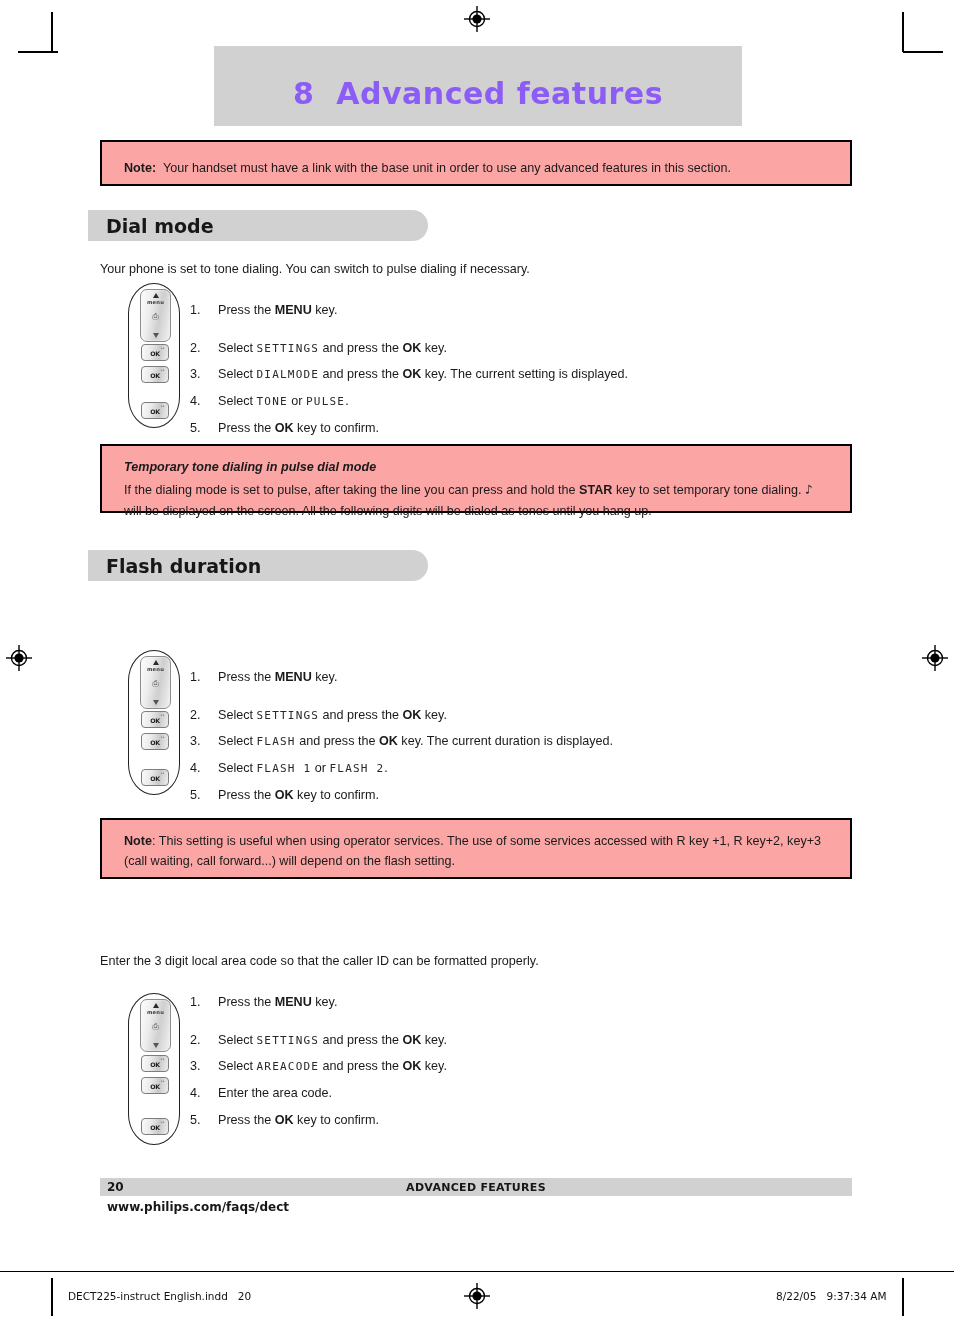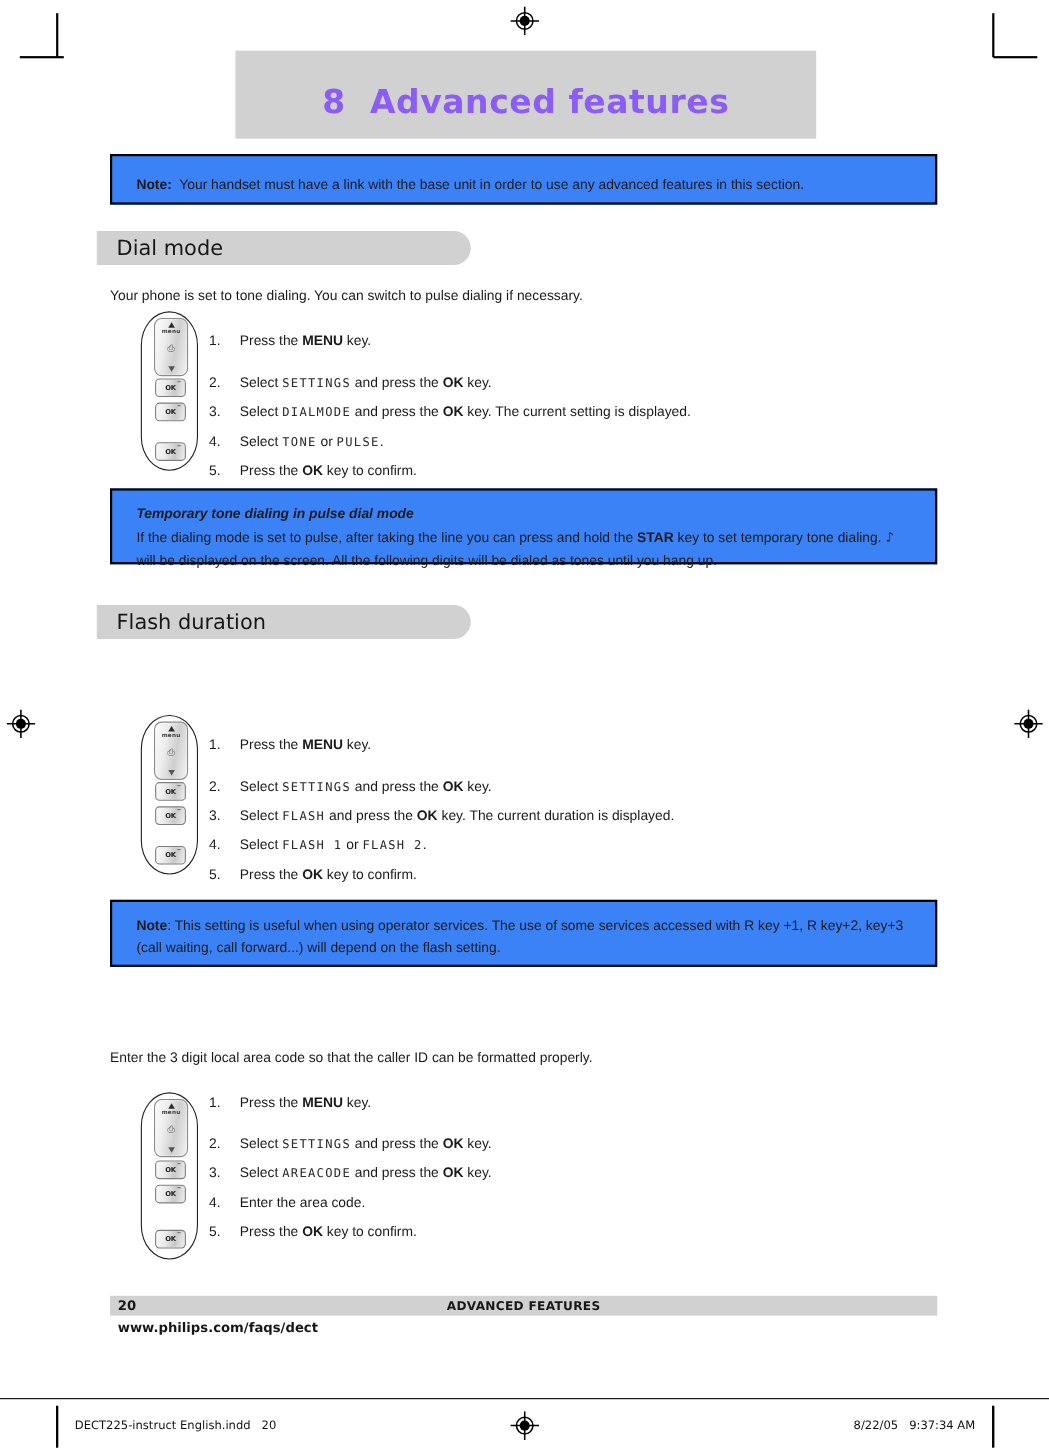--- a/index.html
+++ b/index.html
@@ -28,38 +28,38 @@
     text-align:center;
     font-family:"DejaVu Sans", sans-serif;
     font-weight:bold;font-size:30px;letter-spacing:.5px;color:#8b5cf6;
     white-space:pre;
   }
   .chapter-num{margin-right:22px;}
 
   
   .notebox{
     position:absolute;left:100px;width:752px;
-    border:2.5px solid #000;background:#3b82f6;
+    border:2.5px solid #000;background:#fca5a5;
     box-sizing:border-box;
     padding:12px 22px 4px 22px;
   }
   .notebox p{margin:0;font-size:12.6px;line-height:1.62;}
   .notebox .b{font-weight:bold;}
   .notebox .ital-head{font-style:italic;font-weight:bold;font-size:12.6px;margin:0 0 2px 0;}
 
   
   .pill{
     position:absolute;left:88px;height:31px;
     background:#d1d1d1;
     border-radius:0 17px 17px 0;
   }
   .pill .pill-label{
     position:absolute;left:18px;top:50%;transform:translateY(-50%);
     font-family:"DejaVu Sans", sans-serif;
-    font-weight:normal;font-size:19px;color:#171717;white-space:nowrap;
+    font-weight:bold;font-size:19px;color:#171717;white-space:nowrap;
   }
 
   
   .para{
     position:absolute;left:100px;width:746px;
     font-size:12.6px;line-height:1.72;color:#1a1a1a;
   }
 
   
   .steps{position:absolute;}

